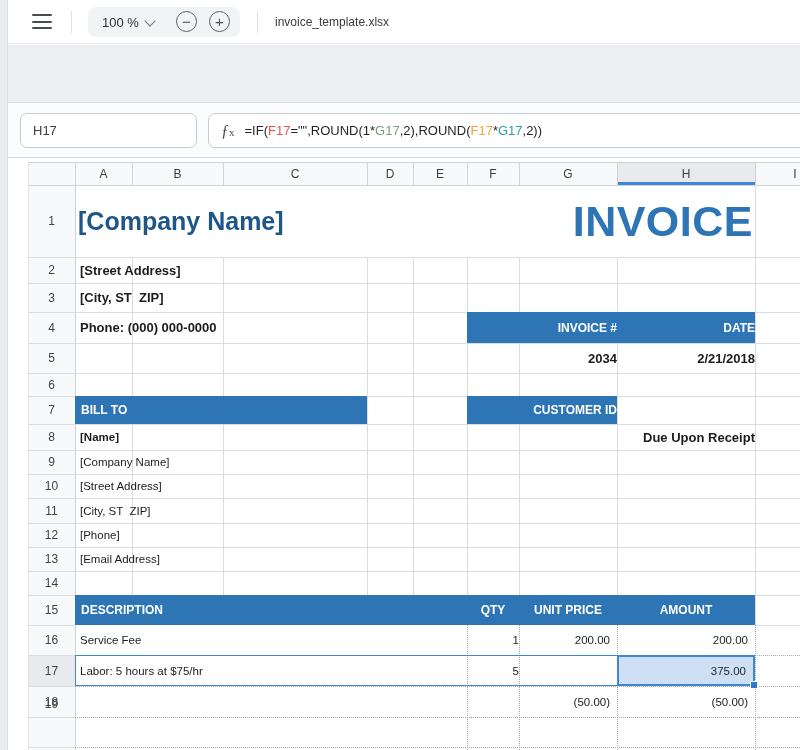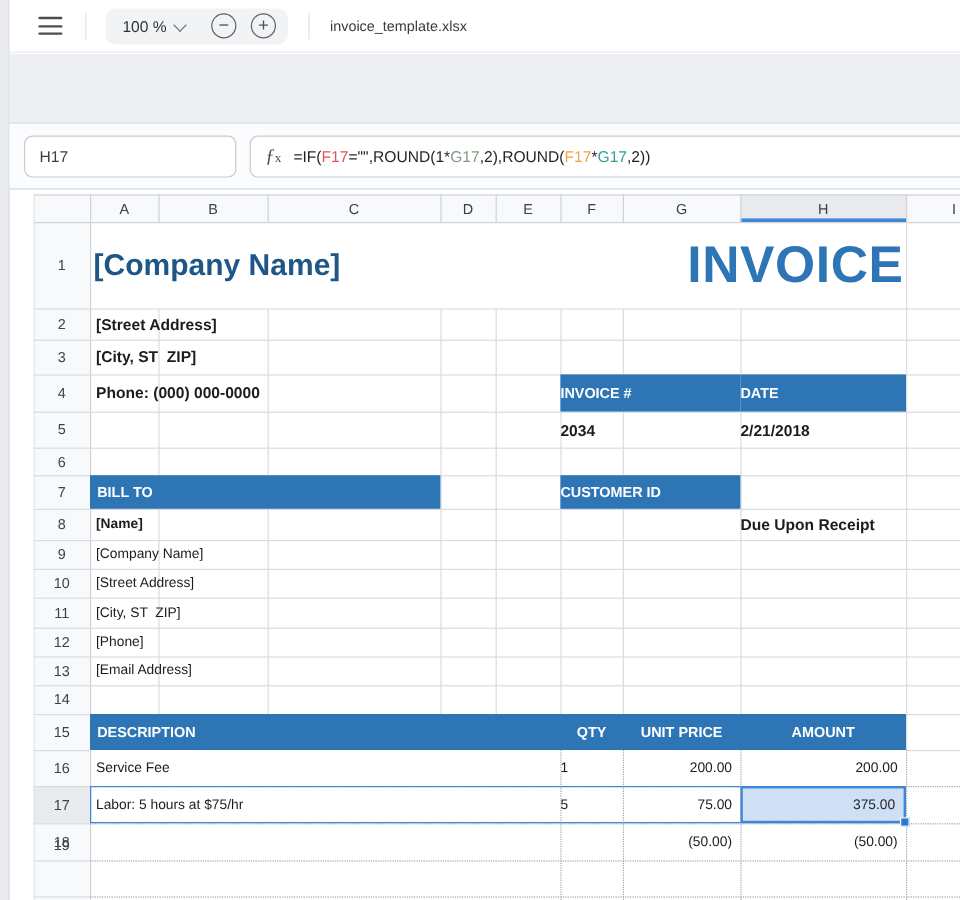--- a/index.html
+++ b/index.html
@@ -38,21 +38,21 @@
   .vline{width:1px;background:#d9dce0;}
   .hline{height:1px;background:#d9dce0;}
   .hdr-line{background:#cfd3d8;}
   .vdot{width:0;border-left:1px dotted #9fa5ac;}
   .hdot{height:0;border-top:1px dotted #9fa5ac;}
 
   
   .cell{display:flex;align-items:center;font-size:11.5px;color:#1a1c1e;white-space:pre;overflow:hidden;cursor:cell;}
   .b{font-weight:bold;}
   .f13{font-size:13px;}
-  .center{justify-content:flex-start;}
+  .center{justify-content:flex-end;}
   .right{justify-content:flex-end;padding-right:7px;}
   .padl{padding-left:5px;}
   .company{font-size:25px;font-weight:bold;color:#1f5688;padding-left:3px;}
   .invtitle{font-size:43px;font-weight:bold;color:#2e75b6;justify-content:flex-end;padding-right:2px;letter-spacing:0.5px;}
   .band{background:#2e75b6;}
   .wlabel{color:#fff;font-weight:bold;font-size:12px;}
   .row17-outline{left:75px;top:655px;width:680px;height:31px;border:1px solid #3f86d8;pointer-events:none;}
   .selcell{left:617px;top:655px;width:138px;height:31px;background:#cfe0f4;border:2px solid #3f86d8;display:flex;align-items:center;justify-content:flex-end;padding-right:7px;font-size:11.5px;color:#22262b;}
   .handle{left:750px;top:681px;width:8px;height:8px;background:#2e79d0;border:1px solid #fff;cursor:crosshair;}
 </style>
@@ -209,21 +209,20 @@
     <span class="abs wlabel" style="left:542px;width:138px;top:0;height:30px;display:flex;align-items:center;justify-content:center;">AMOUNT</span>
   </div>
 
   <div class="abs cell padl" style="left:75px;top:625px;width:392px;height:30px;">Service Fee</div>
   <div class="abs cell center" style="left:467px;top:625px;width:52px;height:30px;">1</div>
   <div class="abs cell right" style="left:519px;top:625px;width:98px;height:30px;">200.00</div>
   <div class="abs cell right" style="left:617px;top:625px;width:138px;height:30px;">200.00</div>
 
   <div class="abs cell padl" style="left:75px;top:655px;width:392px;height:31px;">Labor: 5 hours at $75/hr</div>
   <div class="abs cell center" style="left:467px;top:655px;width:52px;height:31px;">5</div>
-  <div class="abs cell right" style="left:519px;top:655px;width:98px;height:31px;">75.00</div>
 
   <div class="abs cell center" style="left:467px;top:686px;width:52px;height:31px;"></div>
   <div class="abs cell right" style="left:519px;top:686px;width:98px;height:31px;">(50.00)</div>
   <div class="abs cell right" style="left:617px;top:686px;width:138px;height:31px;">(50.00)</div>
 
   <div class="abs row17-outline"></div>
   <div class="abs selcell">375.00</div>
   <div class="abs handle"></div>
 
 </div>

